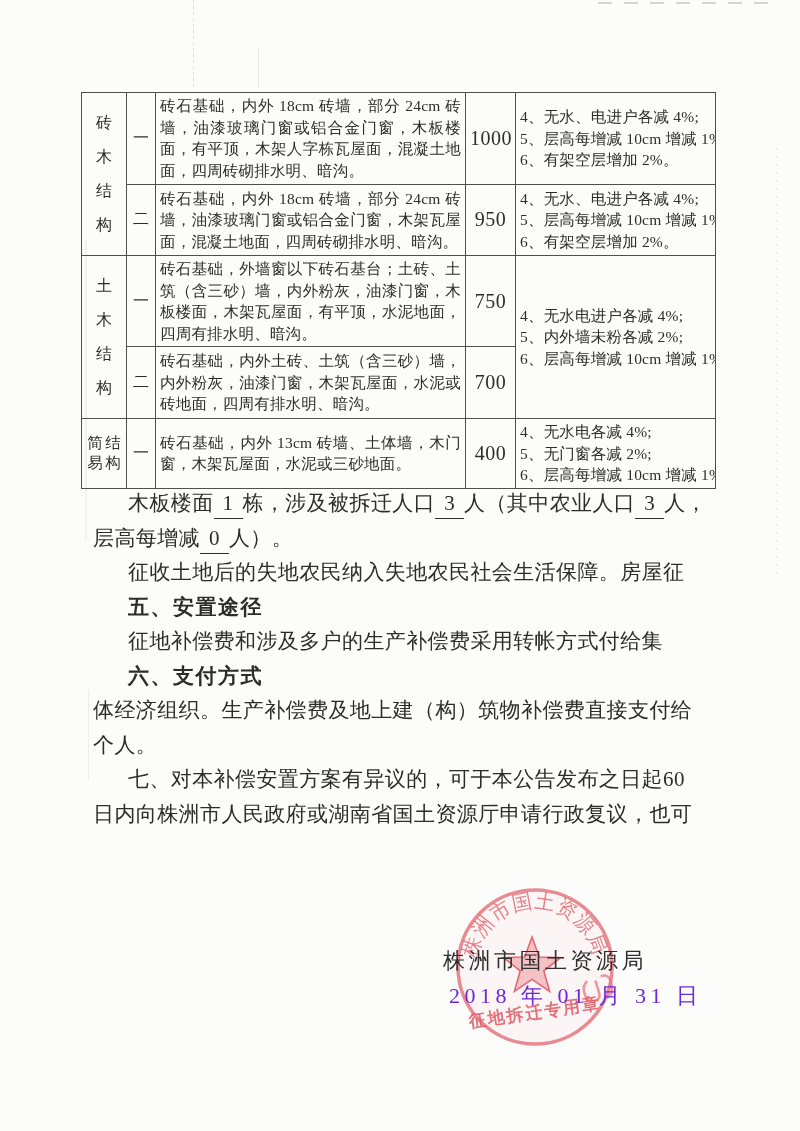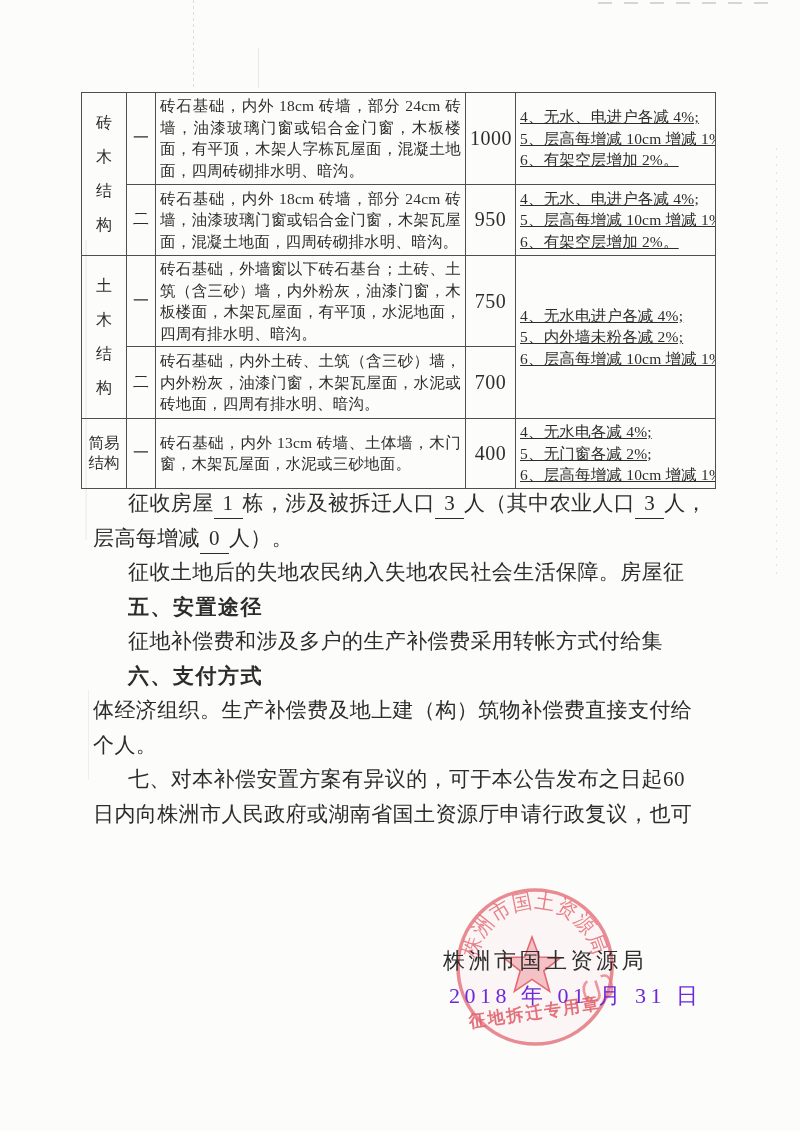--- a/index.html
+++ b/index.html
@@ -30,25 +30,25 @@
     font-size:15.5px;color:#2d2d2d;
   }
   table.comp td{
     border:1px solid #4f4f4f;
     vertical-align:middle;
     padding:2px 4px;
     overflow:hidden;
   }
   td.group{text-align:center;padding:0;}
   .gcol{display:flex;flex-direction:column;align-items:center;justify-content:center;gap:13px;font-size:16px;letter-spacing:0;}
-  .gcol2{display:flex;flex-direction:column;align-items:center;justify-content:center;font-size:15.5px;line-height:20px;}
+  .gcol2{display:flex;flex-direction:row;align-items:center;justify-content:center;font-size:15.5px;line-height:20px;}
   td.grade{text-align:center;font-size:16px;}
   td.desc{padding:3px 5px 3px 9px;line-height:21.5px;text-align:justify;letter-spacing:.2px;}
   td.value{text-align:center;font-size:20px;letter-spacing:.5px;margin-left:37px;}
-  td.notes{padding:3px 2px 3px 10px;text-decoration:underline;}
+  td.notes{padding:3px 2px 3px 10px;}
   td.notes .nline{line-height:21.5px;white-space:nowrap;letter-spacing:.2px;}
   
   .bodytext{
     position:absolute;left:93px;top:486px;width:624px;
     font-size:21px;color:#2c2c2c;letter-spacing:.4px;
     z-index:2;
   }
   .bline{line-height:34.5px;height:34.5px;white-space:nowrap;}
   .ind{padding-left:35px;}
   .bheading{font-weight:600;letter-spacing:1.5px;}
@@ -144,21 +144,21 @@
       <td class="notes">
         <div class="nline">4、无水电各减 4%;</div>
         <div class="nline">5、无门窗各减 2%;</div>
         <div class="nline">6、层高每增减 10cm 增减 1%。</div>
       </td>
     </tr>
   </tbody>
     </table>
 
   <div class="bodytext">
-    <div class="bline ind"><span>征收房屋</span><span class="u">1</span><span>栋，涉及被拆迁人口</span><span class="u">3</span><span>人（其中农业人口</span><span class="u">3</span><span>人，</span></div>
+    <div class="bline ind"><span>木板楼面</span><span class="u">1</span><span>栋，涉及被拆迁人口</span><span class="u">3</span><span>人（其中农业人口</span><span class="u">3</span><span>人，</span></div>
     <div class="bline"><span>层高每增减</span><span class="u">0</span><span>人）。</span></div>
     <div class="bline ind">征收土地后的失地农民纳入失地农民社会生活保障。房屋征</div>
     <div class="bline ind bheading">五、安置途径</div>
     <div class="bline ind">征地补偿费和涉及多户的生产补偿费采用转帐方式付给集</div>
     <div class="bline ind bheading">六、支付方式</div>
     <div class="bline">体经济组织。生产补偿费及地上建（构）筑物补偿费直接支付给</div>
     <div class="bline">个人。</div>
     <div class="bline ind">七、对本补偿安置方案有异议的，可于本公告发布之日起60</div>
     <div class="bline">日内向株洲市人民政府或湖南省国土资源厅申请行政复议，也可</div>
   </div>

